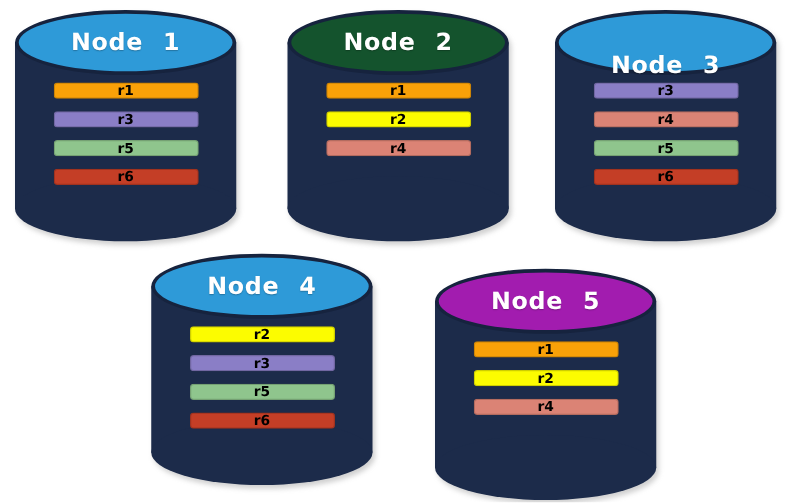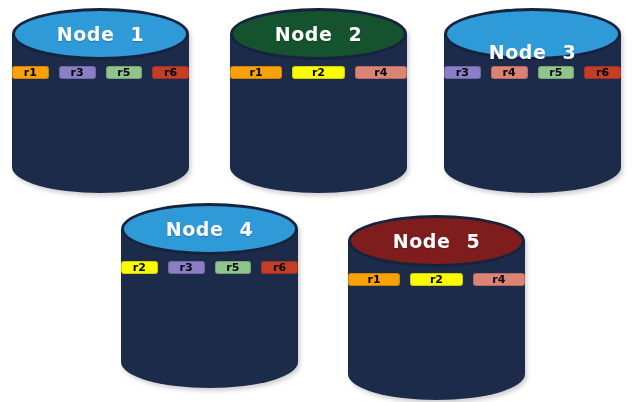--- a/index.html
+++ b/index.html
@@ -51,21 +51,21 @@
     font-weight: bold;
     letter-spacing: 0.5px;
     word-spacing: 9px;
     text-shadow: 0 1px 1px rgba(0,0,0,0.25);
   }
   .bars {
     position: absolute;
     left: 0; right: 0;
     top: 58px;
     display: flex;
-    flex-direction: row;
+    flex-direction: column;
     align-items: center;
     gap: 10px;
   }
   .bar {
     width: 116px;
     height: 13px;
     border-radius: 3px;
     box-sizing: border-box;
     border: 1px solid rgba(0,0,0,0.18);
     font-size: 11px;
@@ -127,21 +127,21 @@
       <div class="bars">
         <div class="bar" style="background: rgb(252, 252, 0); color: rgb(0, 0, 0);">r2</div>
         <div class="bar" style="background: rgb(138, 126, 198); color: rgb(0, 0, 0);">r3</div>
         <div class="bar" style="background: rgb(143, 197, 141); color: rgb(0, 0, 0);">r5</div>
         <div class="bar" style="background: rgb(196, 62, 38); color: rgb(0, 0, 0);">r6</div>
       </div>
     </div>
     <div class="node" style="left: 348px; top: 215px;">
       <div class="cyl-side" style="background: rgb(28, 43, 74);"></div>
       <div class="cyl-bottom" style="background: rgb(28, 43, 74);"></div>
-      <div class="cyl-top" style="background: #7f1d1d; border-color: rgb(22, 35, 62);">
+      <div class="cyl-top" style="background: #a21caf; border-color: rgb(22, 35, 62);">
         <span class="node-title" style="color: rgb(255, 255, 255);">Node 5</span>
       </div>
       <div class="bars">
         <div class="bar" style="background: rgb(249, 161, 8); color: rgb(0, 0, 0);">r1</div>
         <div class="bar" style="background: rgb(252, 252, 0); color: rgb(0, 0, 0);">r2</div>
         <div class="bar" style="background: rgb(219, 131, 117); color: rgb(0, 0, 0);">r4</div>
       </div>
     </div>
   </div>
 

